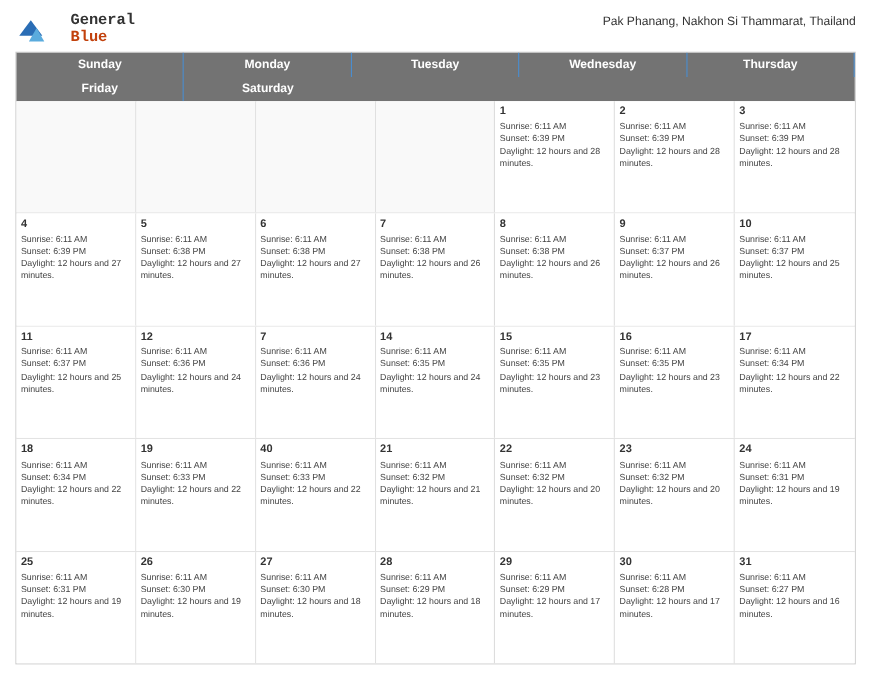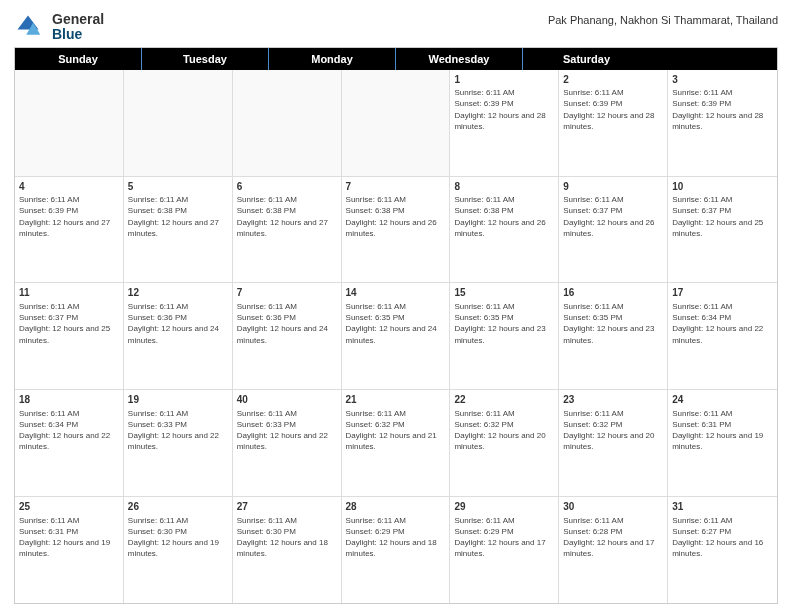--- a/index.html
+++ b/index.html
@@ -18,37 +18,38 @@
       flex-direction: column;
     }
     .header {
       display: flex;
       align-items: flex-start;
       justify-content: space-between;
       margin-bottom: 4px;
     }
     .logo {
       display: flex;
-      align-items: flex-start;
-      gap: 8px;
+      align-items: flex-end;
+      gap: 20px;
+      font-family: Liberation Mono, monospace;
     }
     .logo-text {
       display: flex;
       flex-direction: column;
       line-height: 1.1;
     }
     .logo-general {
       font-size: 14px;
       font-weight: bold;
       color: #333;
     }
     .logo-blue {
       font-size: 14px;
       font-weight: bold;
-      color: #0c4a6e;
+      color: #c2410c;
     }
     .logo-icon {
       width: 28px;
       height: 28px;
       margin-right: 2px;
     }
     .title-block {
       text-align: right;
     }
     .main-title {
@@ -63,22 +64,22 @@
       margin-top: 2px;
     }
     .calendar {
       flex: 1;
       display: flex;
       flex-direction: column;
       border: 1px solid #ccc;
     }
     .cal-header-row {
       display: grid;
-      grid-template-columns: repeat(6, 1fr);
-      background: #000000;
+      grid-template-columns: repeat(5, 1fr);
+      background: #737373;
     }
     .cal-header-cell {
       color: #fff;
       font-size: 11px;
       font-weight: bold;
       text-align: center;
       padding: 5px 2px;
       border-right: 1px solid #4a8dcf;
     }
     .cal-header-cell:last-child { border-right: none; }
@@ -133,23 +134,25 @@
       </div>
     </div>
     <div class="title-block">
       <div class="subtitle">Pak Phanang, Nakhon Si Thammarat, Thailand</div>
     </div>
   </div>
 
   <div class="calendar">
     <div class="cal-header-row">
     <div class="cal-header-cell">Sunday</div>
+        <div class="cal-header-cell">Monday</div>
         <div class="cal-header-cell">Tuesday</div>
-        <div class="cal-header-cell">Monday</div>
         <div class="cal-header-cell">Wednesday</div>
+        <div class="cal-header-cell">Thursday</div>
+        <div class="cal-header-cell">Friday</div>
         <div class="cal-header-cell">Saturday</div>
       </div>
     <div class="cal-body">
     <div class="cal-week">
           <div class="cal-cell empty"></div>
           <div class="cal-cell empty"></div>
           <div class="cal-cell empty"></div>
           <div class="cal-cell empty"></div>
           <div class="cal-cell">
             <span class="day-num">1</span>

